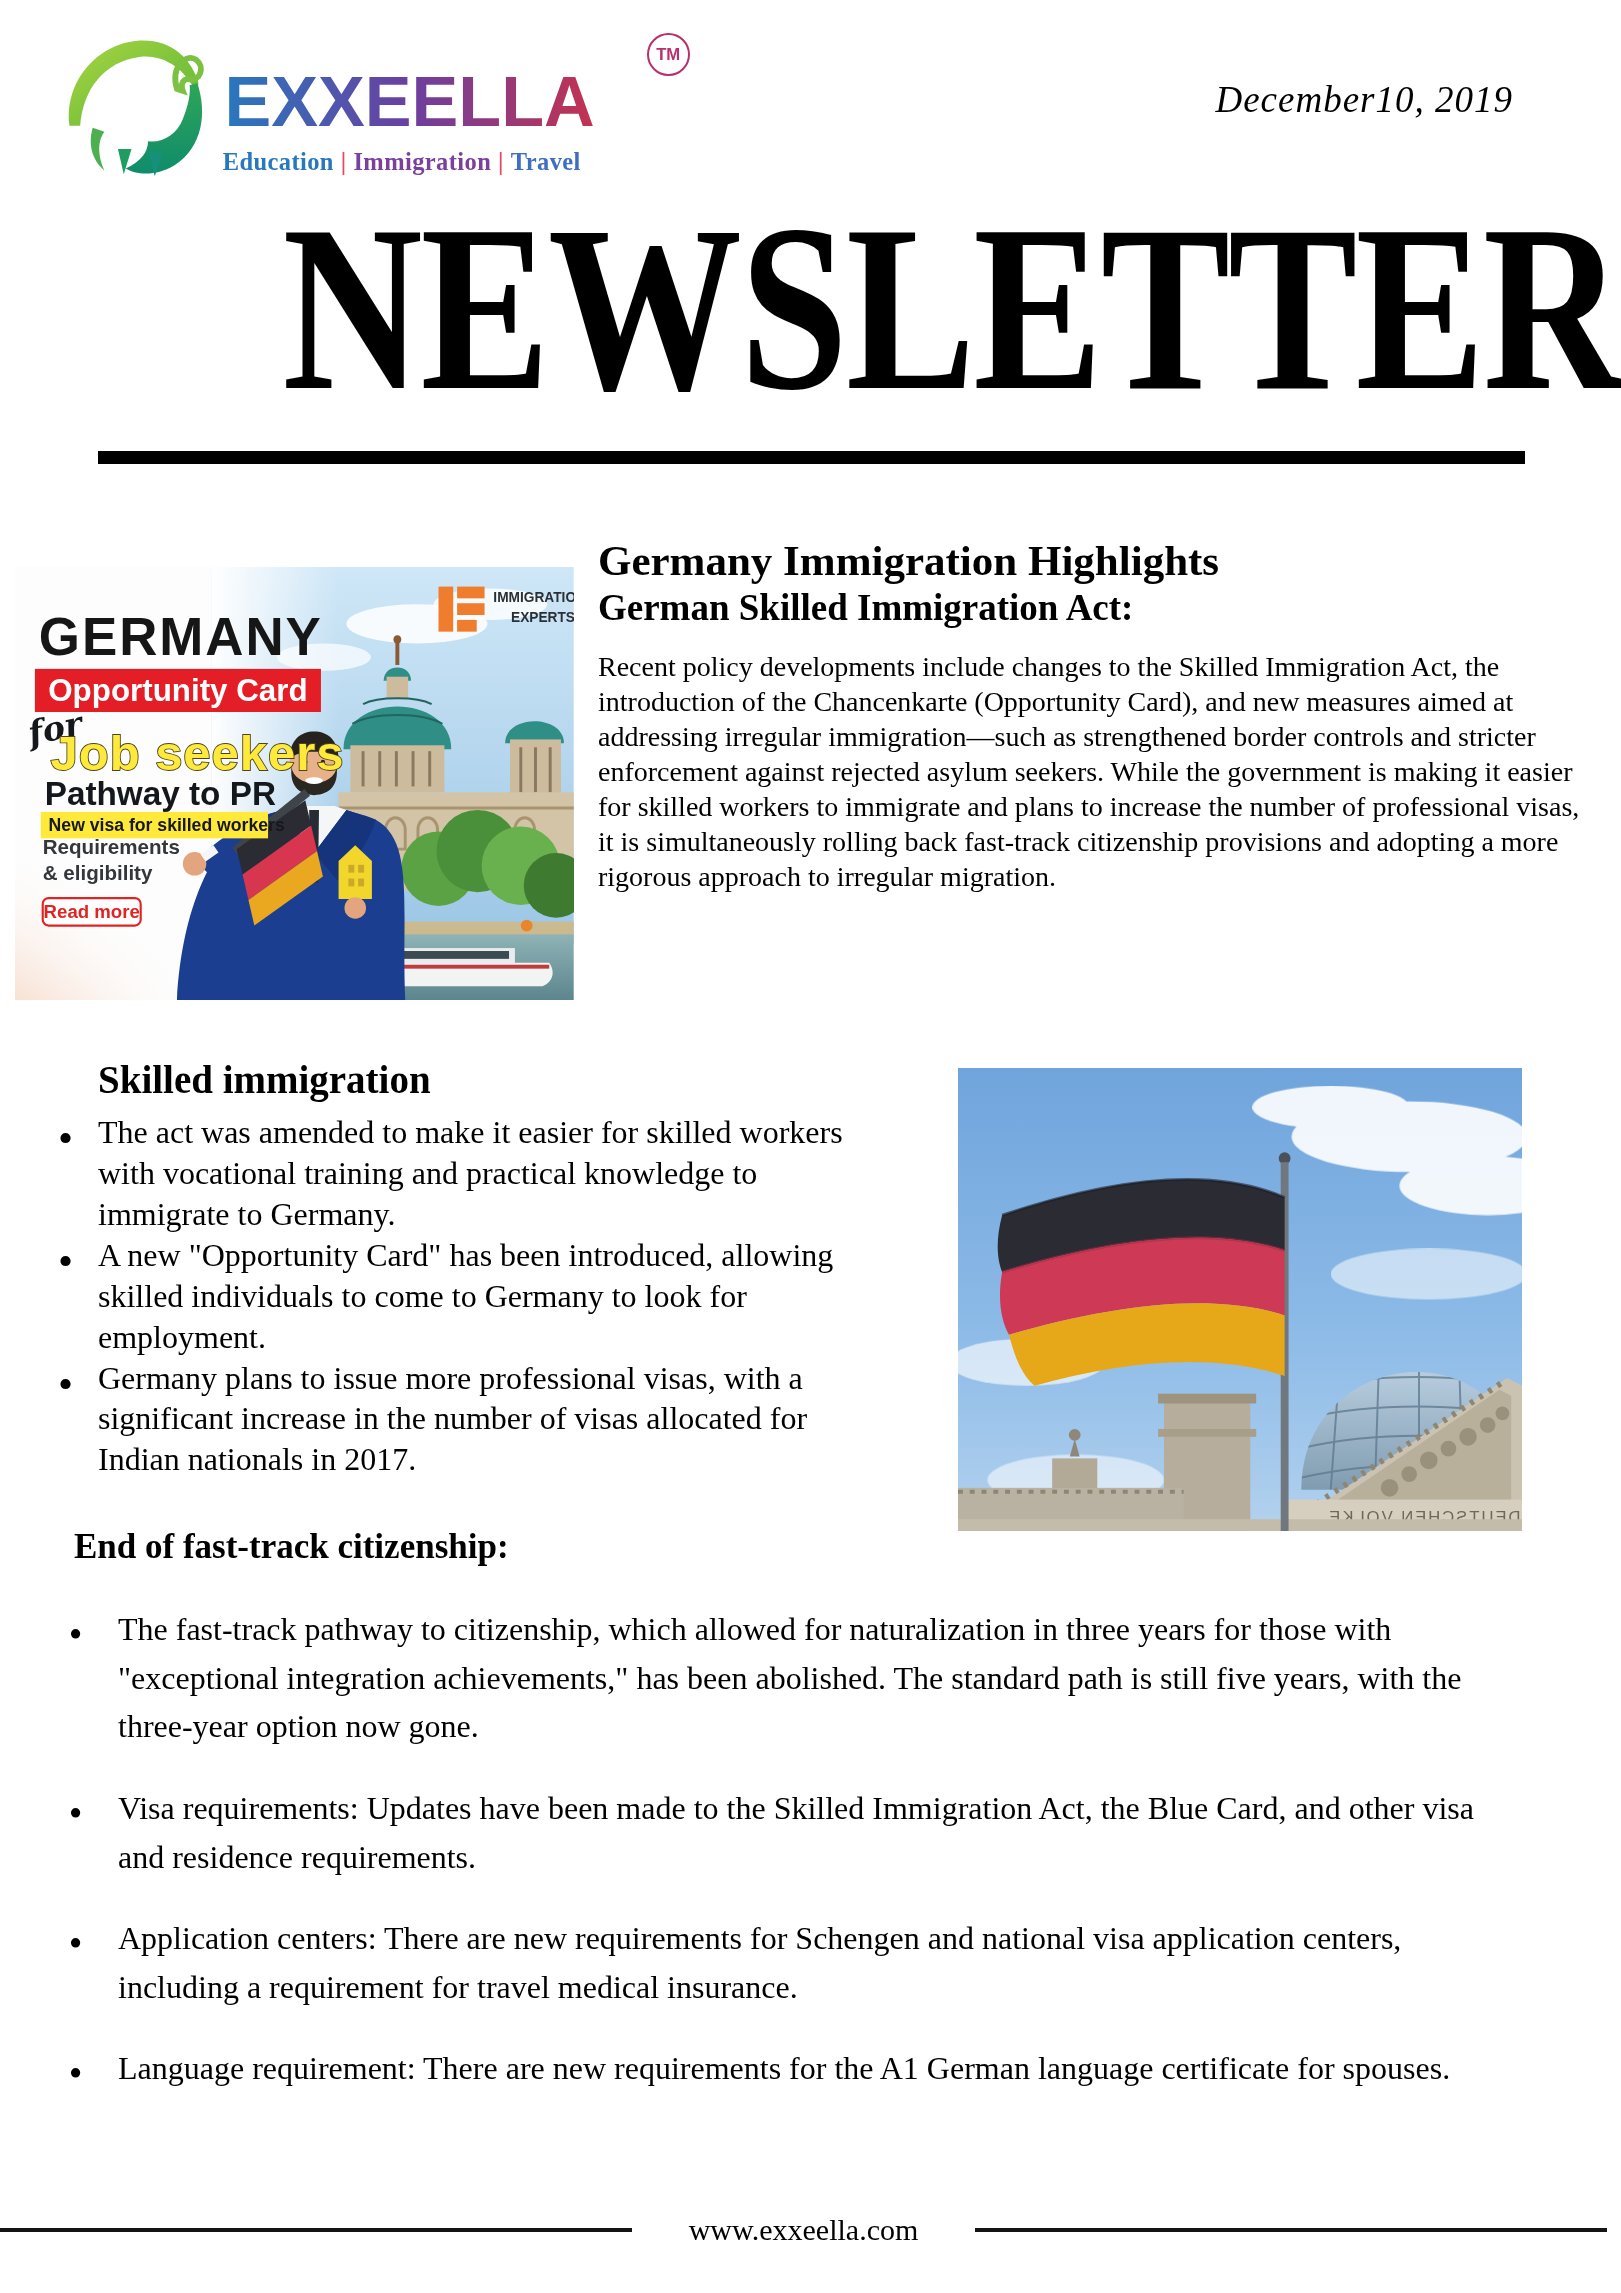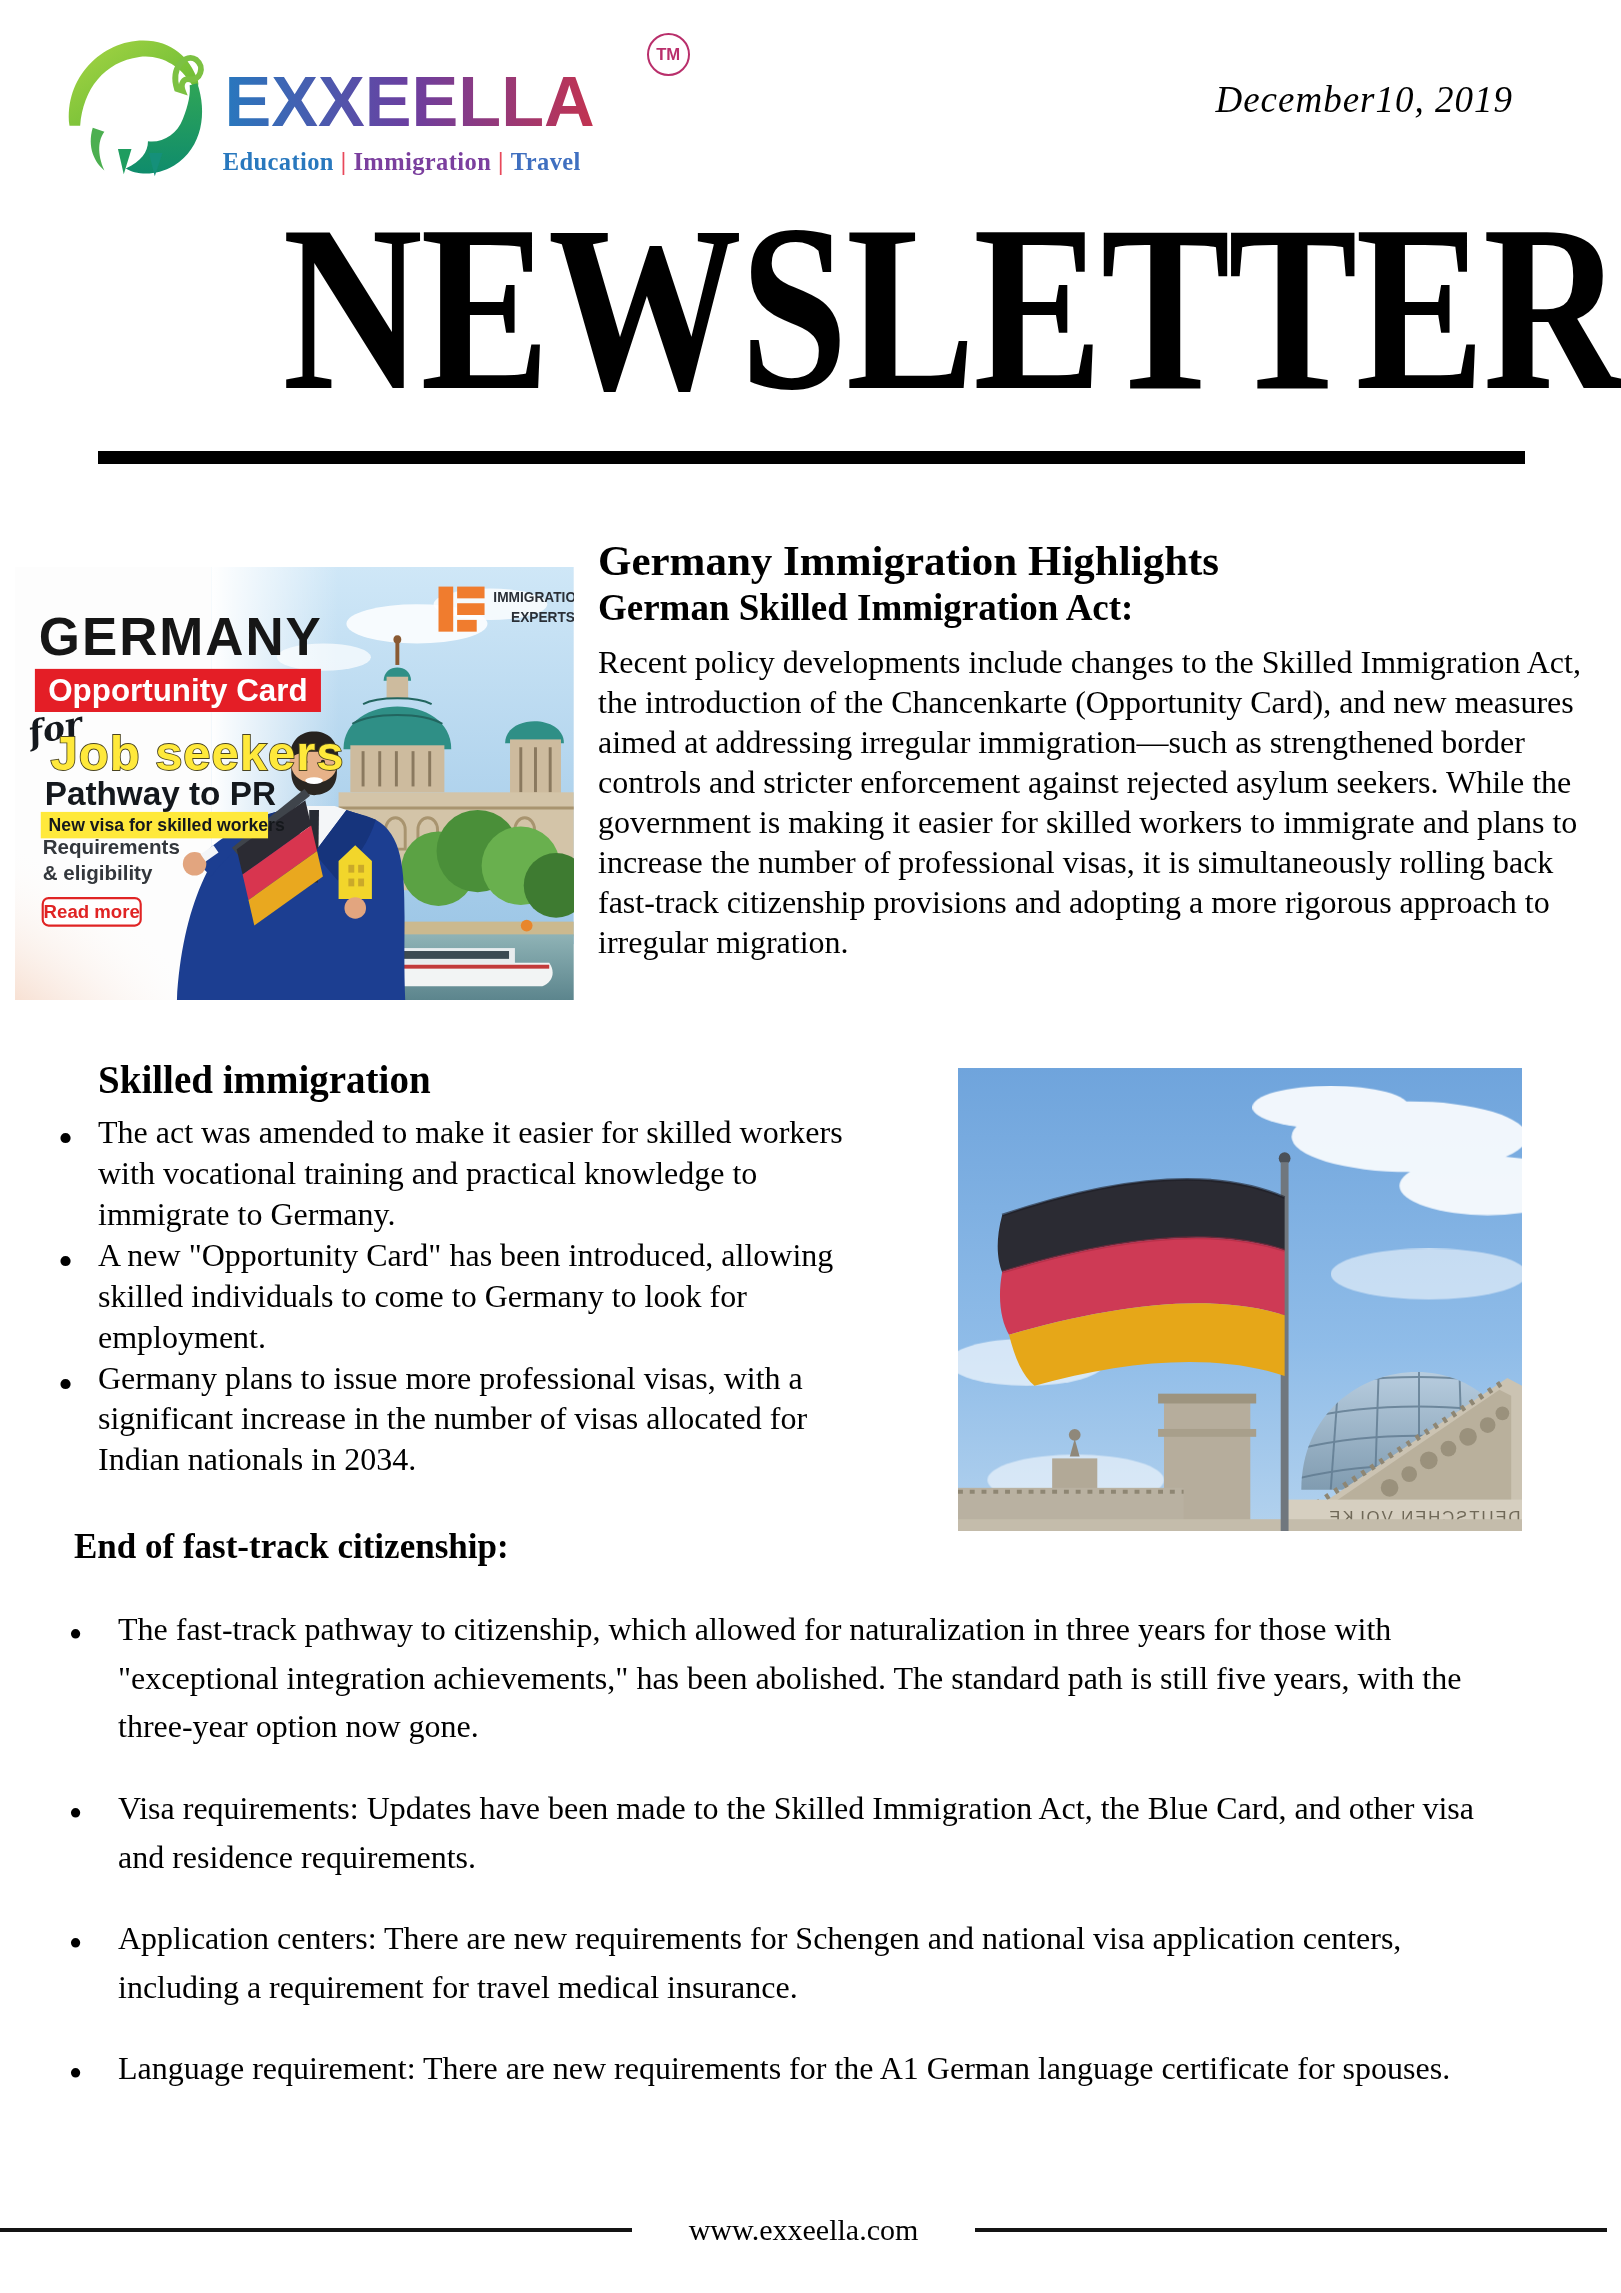--- a/index.html
+++ b/index.html
@@ -29,21 +29,21 @@
     display:inline-block;font-weight:bold;font-size:194px;line-height:1;
     transform:scaleY(1.22);transform-origin:top center;letter-spacing:-2px;
   }
   .title-rule{position:absolute;top:451px;left:98px;width:1427px;height:12.7px;background:#000;}
 
   
   .promo-wrap{position:absolute;top:567px;left:14.7px;width:559px;height:433px;}
   .article{position:absolute;top:537px;left:598px;width:985px;}
   .article-heading{font-size:43px;font-weight:bold;margin:0;line-height:1.12;}
   .article-subheading{font-size:37px;font-weight:bold;margin:2px 0 0 0;line-height:1.15;}
-  .article-body{font-size:32px;line-height:1.25;margin-top:12px;text-align:left;}
+  .article-body{font-size:28px;line-height:1.25;margin-top:19px;text-align:left;}
 
   
   .skilled{position:absolute;top:1057px;left:54px;width:814px;}
   .skilled-heading{font-size:39px;font-weight:bold;margin:0 0 9.8px 44px;}
   ul.dotlist{list-style:none;margin:0;padding:0;}
   ul.dotlist li{position:relative;padding-left:44px;font-size:32px;line-height:1.28;}
   ul.dotlist li::before{content:"\2022";position:absolute;left:3.9px;top:-2px;font-size:43px;}
   .flagphoto-wrap{position:absolute;top:1068px;left:958px;width:564px;height:463px;}
 
   
@@ -250,21 +250,21 @@
   <h2 class="article-heading">Germany Immigration Highlights</h2>
   <h3 class="article-subheading">German Skilled Immigration Act:</h3>
   <div class="article-body">Recent policy developments include changes to the Skilled Immigration Act, the introduction of the Chancenkarte (Opportunity Card), and new measures aimed at addressing irregular immigration—such as strengthened border controls and stricter enforcement against rejected asylum seekers. While the government is making it easier for skilled workers to immigrate and plans to increase the number of professional visas, it is simultaneously rolling back fast-track citizenship provisions and adopting a more rigorous approach to irregular migration.</div>
 </div>
 
 <div class="skilled">
   <h3 class="skilled-heading">Skilled immigration</h3>
   <ul class="dotlist">
     <li>The act was amended to make it easier for skilled workers with vocational training and practical knowledge to immigrate to Germany.</li>
     <li>A new "Opportunity Card" has been introduced, allowing skilled individuals to come to Germany to look for employment.</li>
-    <li>Germany plans to issue more professional visas, with a significant increase in the number of visas allocated for Indian nationals in 2034.</li>
+    <li>Germany plans to issue more professional visas, with a significant increase in the number of visas allocated for Indian nationals in 2017.</li>
   </ul>
 </div>
 
 <div class="flagphoto-wrap">
 <svg width="564" height="463" viewBox="0 0 575 472">
   <defs>
     <linearGradient id="skyF" x1="0" y1="0" x2="0" y2="1">
       <stop offset="0" stop-color="#6fa4dc"></stop>
           <stop offset="0.6" stop-color="#8fbce8"></stop>
           <stop offset="1" stop-color="#b3d2ee"></stop>

